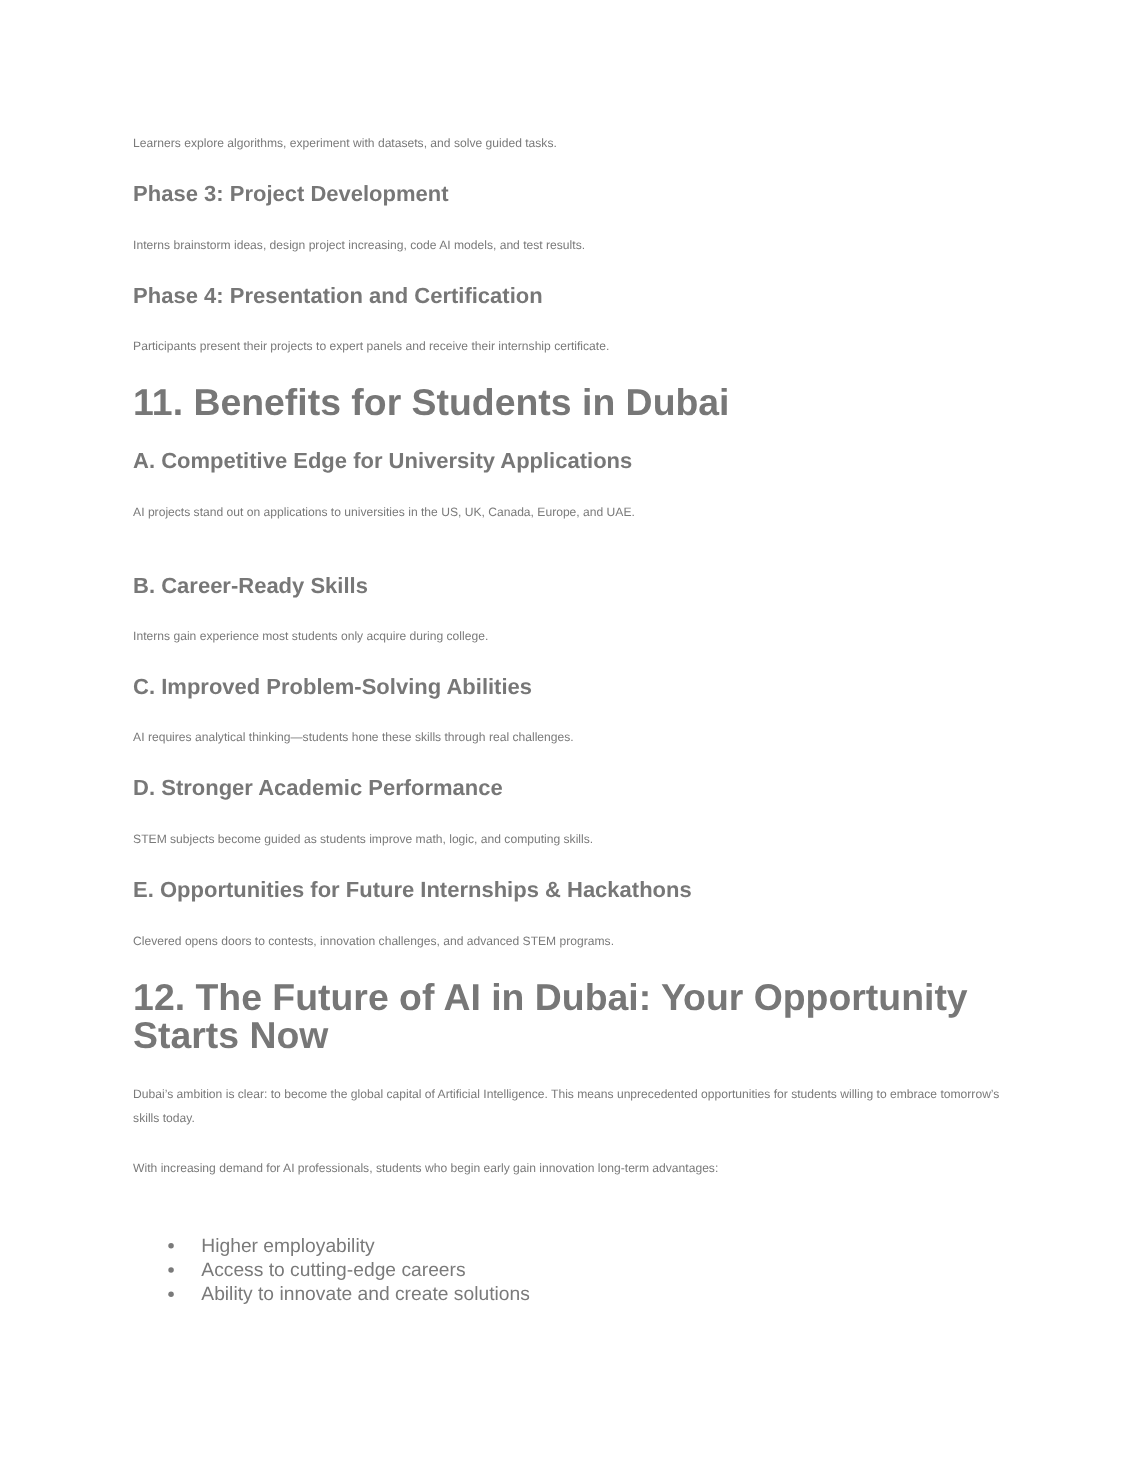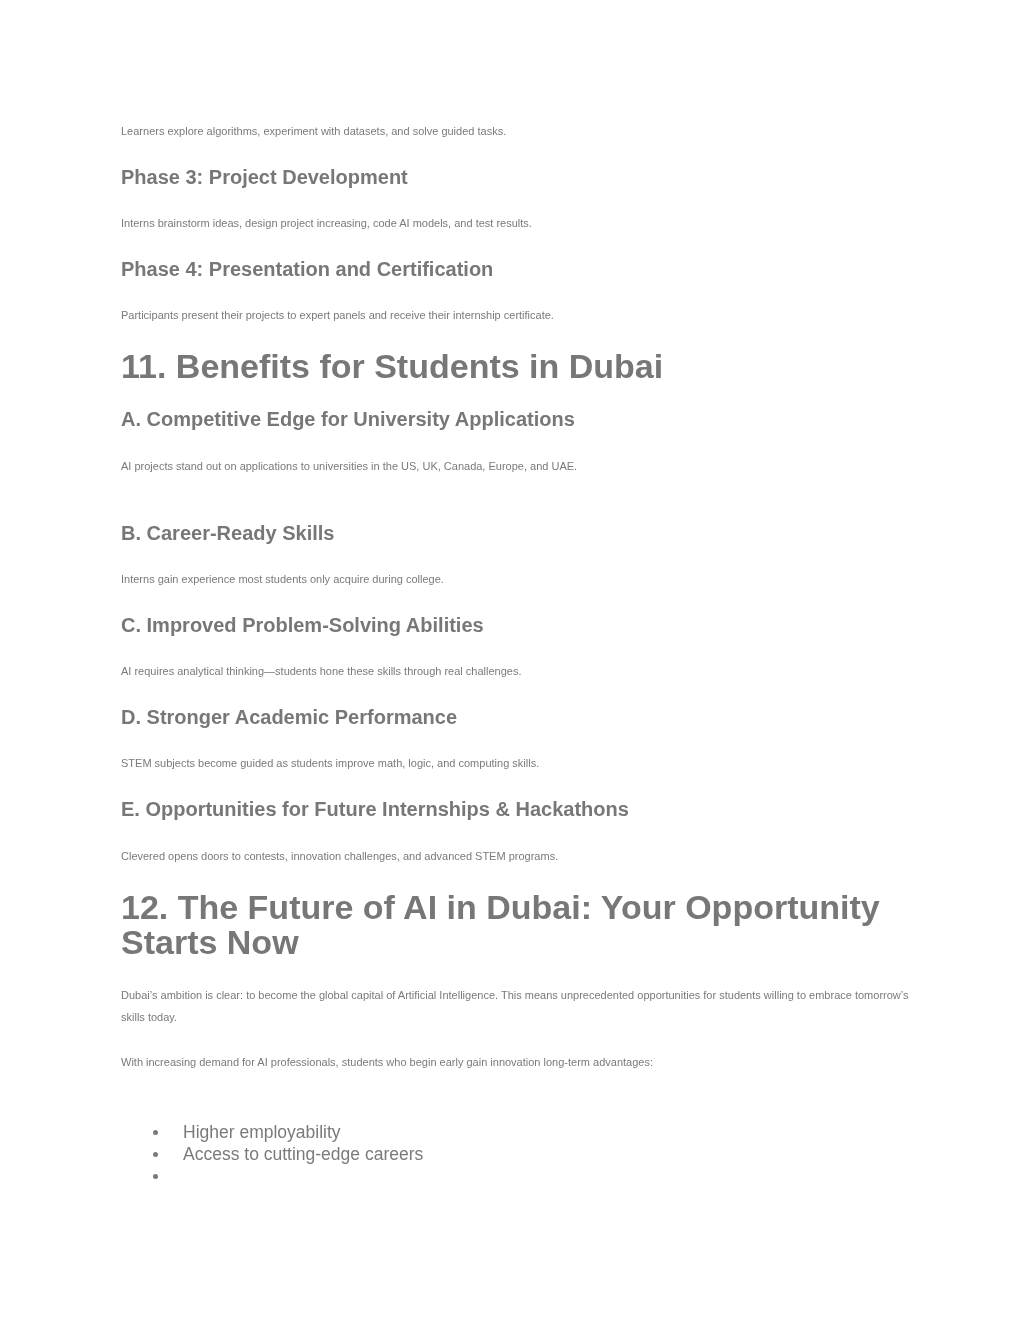--- a/index.html
+++ b/index.html
@@ -46,15 +46,15 @@
   <div class="p" style="top:845px">Clevered opens doors to contests, innovation challenges, and advanced STEM programs.</div>
 
   <div class="h2" style="top:890px; width:780px">12. The Future of AI in Dubai: Your Opportunity Starts Now</div>
 
   <div class="p wrap" style="top:984px">Dubai’s ambition is clear: to become the global capital of Artificial Intelligence. This means unprecedented opportunities for students willing to embrace tomorrow’s skills today.</div>
   <div class="p wrap" style="top:1051px; width:785px">With increasing demand for AI professionals, students who begin early gain innovation long-term advantages:</div>
 
   <ul class="bullets" style="top:1119px">
     <li><span class="dot"></span><span>Higher employability</span></li>
     <li><span class="dot"></span><span>Access to cutting-edge careers</span></li>
-    <li><span class="dot"></span></li>
+    <li><span class="dot"></span><span>Ability to innovate and create solutions</span></li>
   </ul>
 </div>
 
 </body></html>

